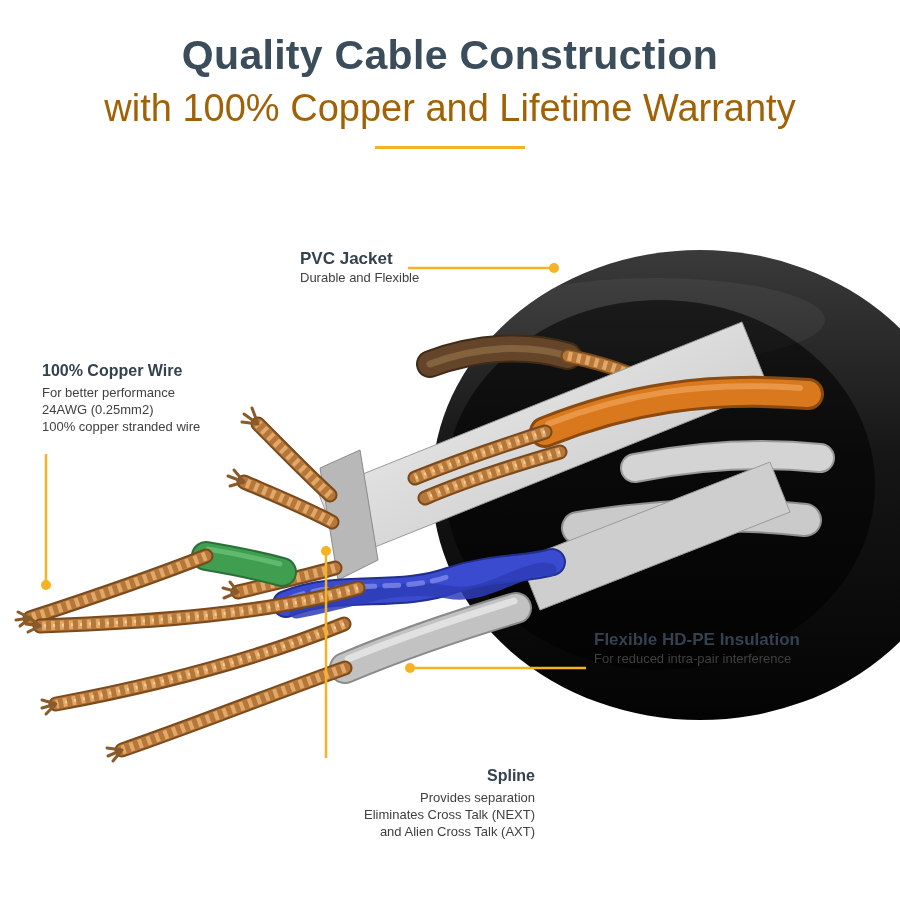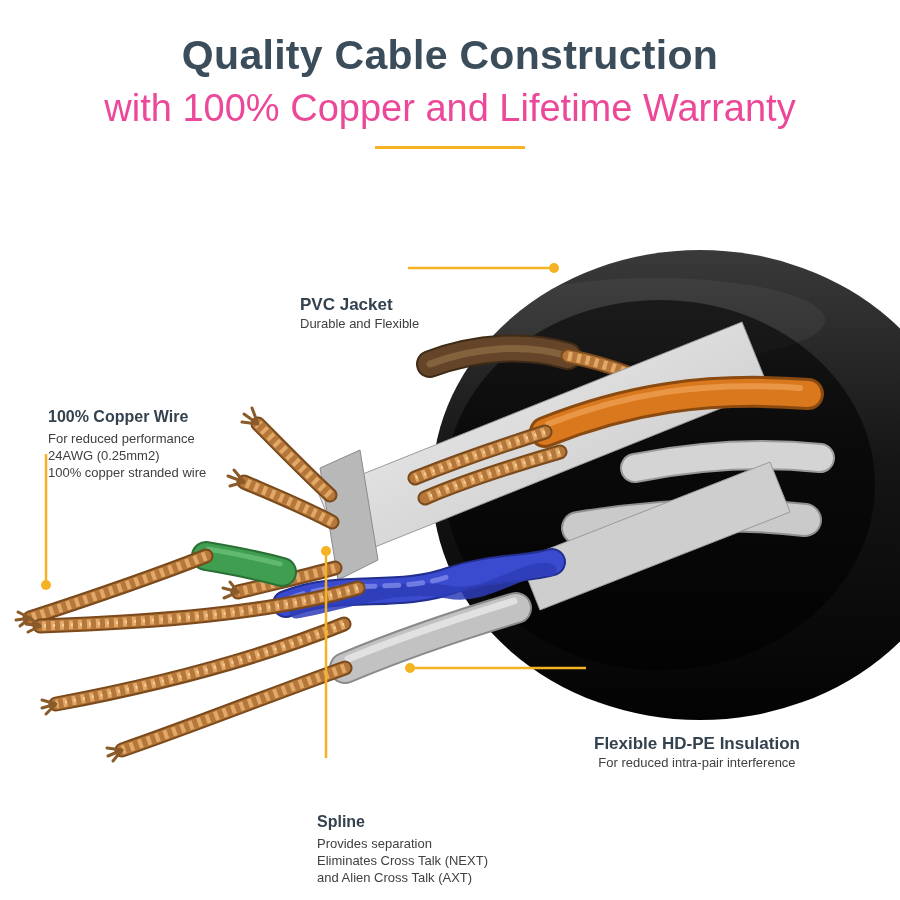--- a/index.html
+++ b/index.html
@@ -3,36 +3,36 @@
 <meta charset="utf-8">
 <style>
   html,body { margin:0; padding:0; }
   body { width:900px; height:900px; background:#ffffff; font-family:"Liberation Sans", sans-serif; position:relative; overflow:hidden; }
 
   .page { position:absolute; inset:0; width:900px; height:776px; }
 
   
   .header { position:absolute; top:32px; left:0; width:100%; text-align:center; z-index:3; }
   .title-1 { font-size:41px; font-weight:bold; color:#3b4d5b; letter-spacing:0.3px; }
-  .title-2 { font-size:38px; font-weight:normal; color:#ec4899; margin-top:8px; }
+  .title-2 { font-size:38px; font-weight:normal; color:#a16207; margin-top:8px; }
   .title-rule { width:150px; height:3px; background:#F5B324; margin:16px auto 0 auto; }
 
   
   .art { position:absolute; left:0; top:0; width:900px; height:900px; z-index:1; }
 
   
-  .callout { position:absolute; z-index:3;margin-top:46px; }
+  .callout { position:absolute; z-index:3; }
   .co-title { font-weight:bold; color:#33424e; font-size:17px; }
   .co-title-sm { font-weight:bold; color:#33424e; font-size:16px; margin-bottom:4px; }
   .co-text { font-size:13px; color:#404040; line-height:17px; }
 
   .callout-pvc    { left:300px; top:249px; }
-  .callout-copper { left:48px;  top:362px; width:210px; }
-  .callout-hdpe   { left:594px; top:688px;text-align:center; }
-  .callout-spline { left:317px; top:767px; width:230px; }
+  .callout-copper { left:42px;  top:362px; width:210px; }
+  .callout-hdpe   { left:594px; top:630px; }
+  .callout-spline { left:305px; top:767px; width:230px;text-align:right; }
 
   
   .cu-base { stroke:#7a4a1c; stroke-width:15; fill:none; stroke-linecap:round; }
   .cu-mid  { stroke:#b5783a; stroke-width:11; fill:none; stroke-linecap:round; }
   .cu-tex  { stroke:#e2a868; stroke-width:9;  fill:none; stroke-dasharray:4 5; }
   .cu-hl   { stroke:#f4cf9a; stroke-width:3;  fill:none; stroke-dasharray:2 7; }
   .fray    { stroke:#8a5a28; stroke-width:3;  fill:none; stroke-linecap:round; }
   .leader-line { stroke:#F5B324; stroke-width:2.5; }
   .leader-dot  { fill:#F5B324; }
 </style>
@@ -189,21 +189,21 @@
     </g>
   </svg>
 
   <div class="callout callout-pvc">
     <div class="co-title">PVC Jacket</div>
     <div class="co-text">Durable and Flexible</div>
   </div>
 
   <div class="callout callout-copper">
     <div class="co-title-sm">100% Copper Wire</div>
-    <div class="co-text">For reduced performance</div>
+    <div class="co-text">For better performance</div>
     <div class="co-text">24AWG (0.25mm2)</div>
     <div class="co-text">100% copper stranded wire</div>
   </div>
 
   <div class="callout callout-hdpe">
     <div class="co-title">Flexible HD-PE Insulation</div>
     <div class="co-text">For reduced intra-pair interference</div>
   </div>
 
   <div class="callout callout-spline">

